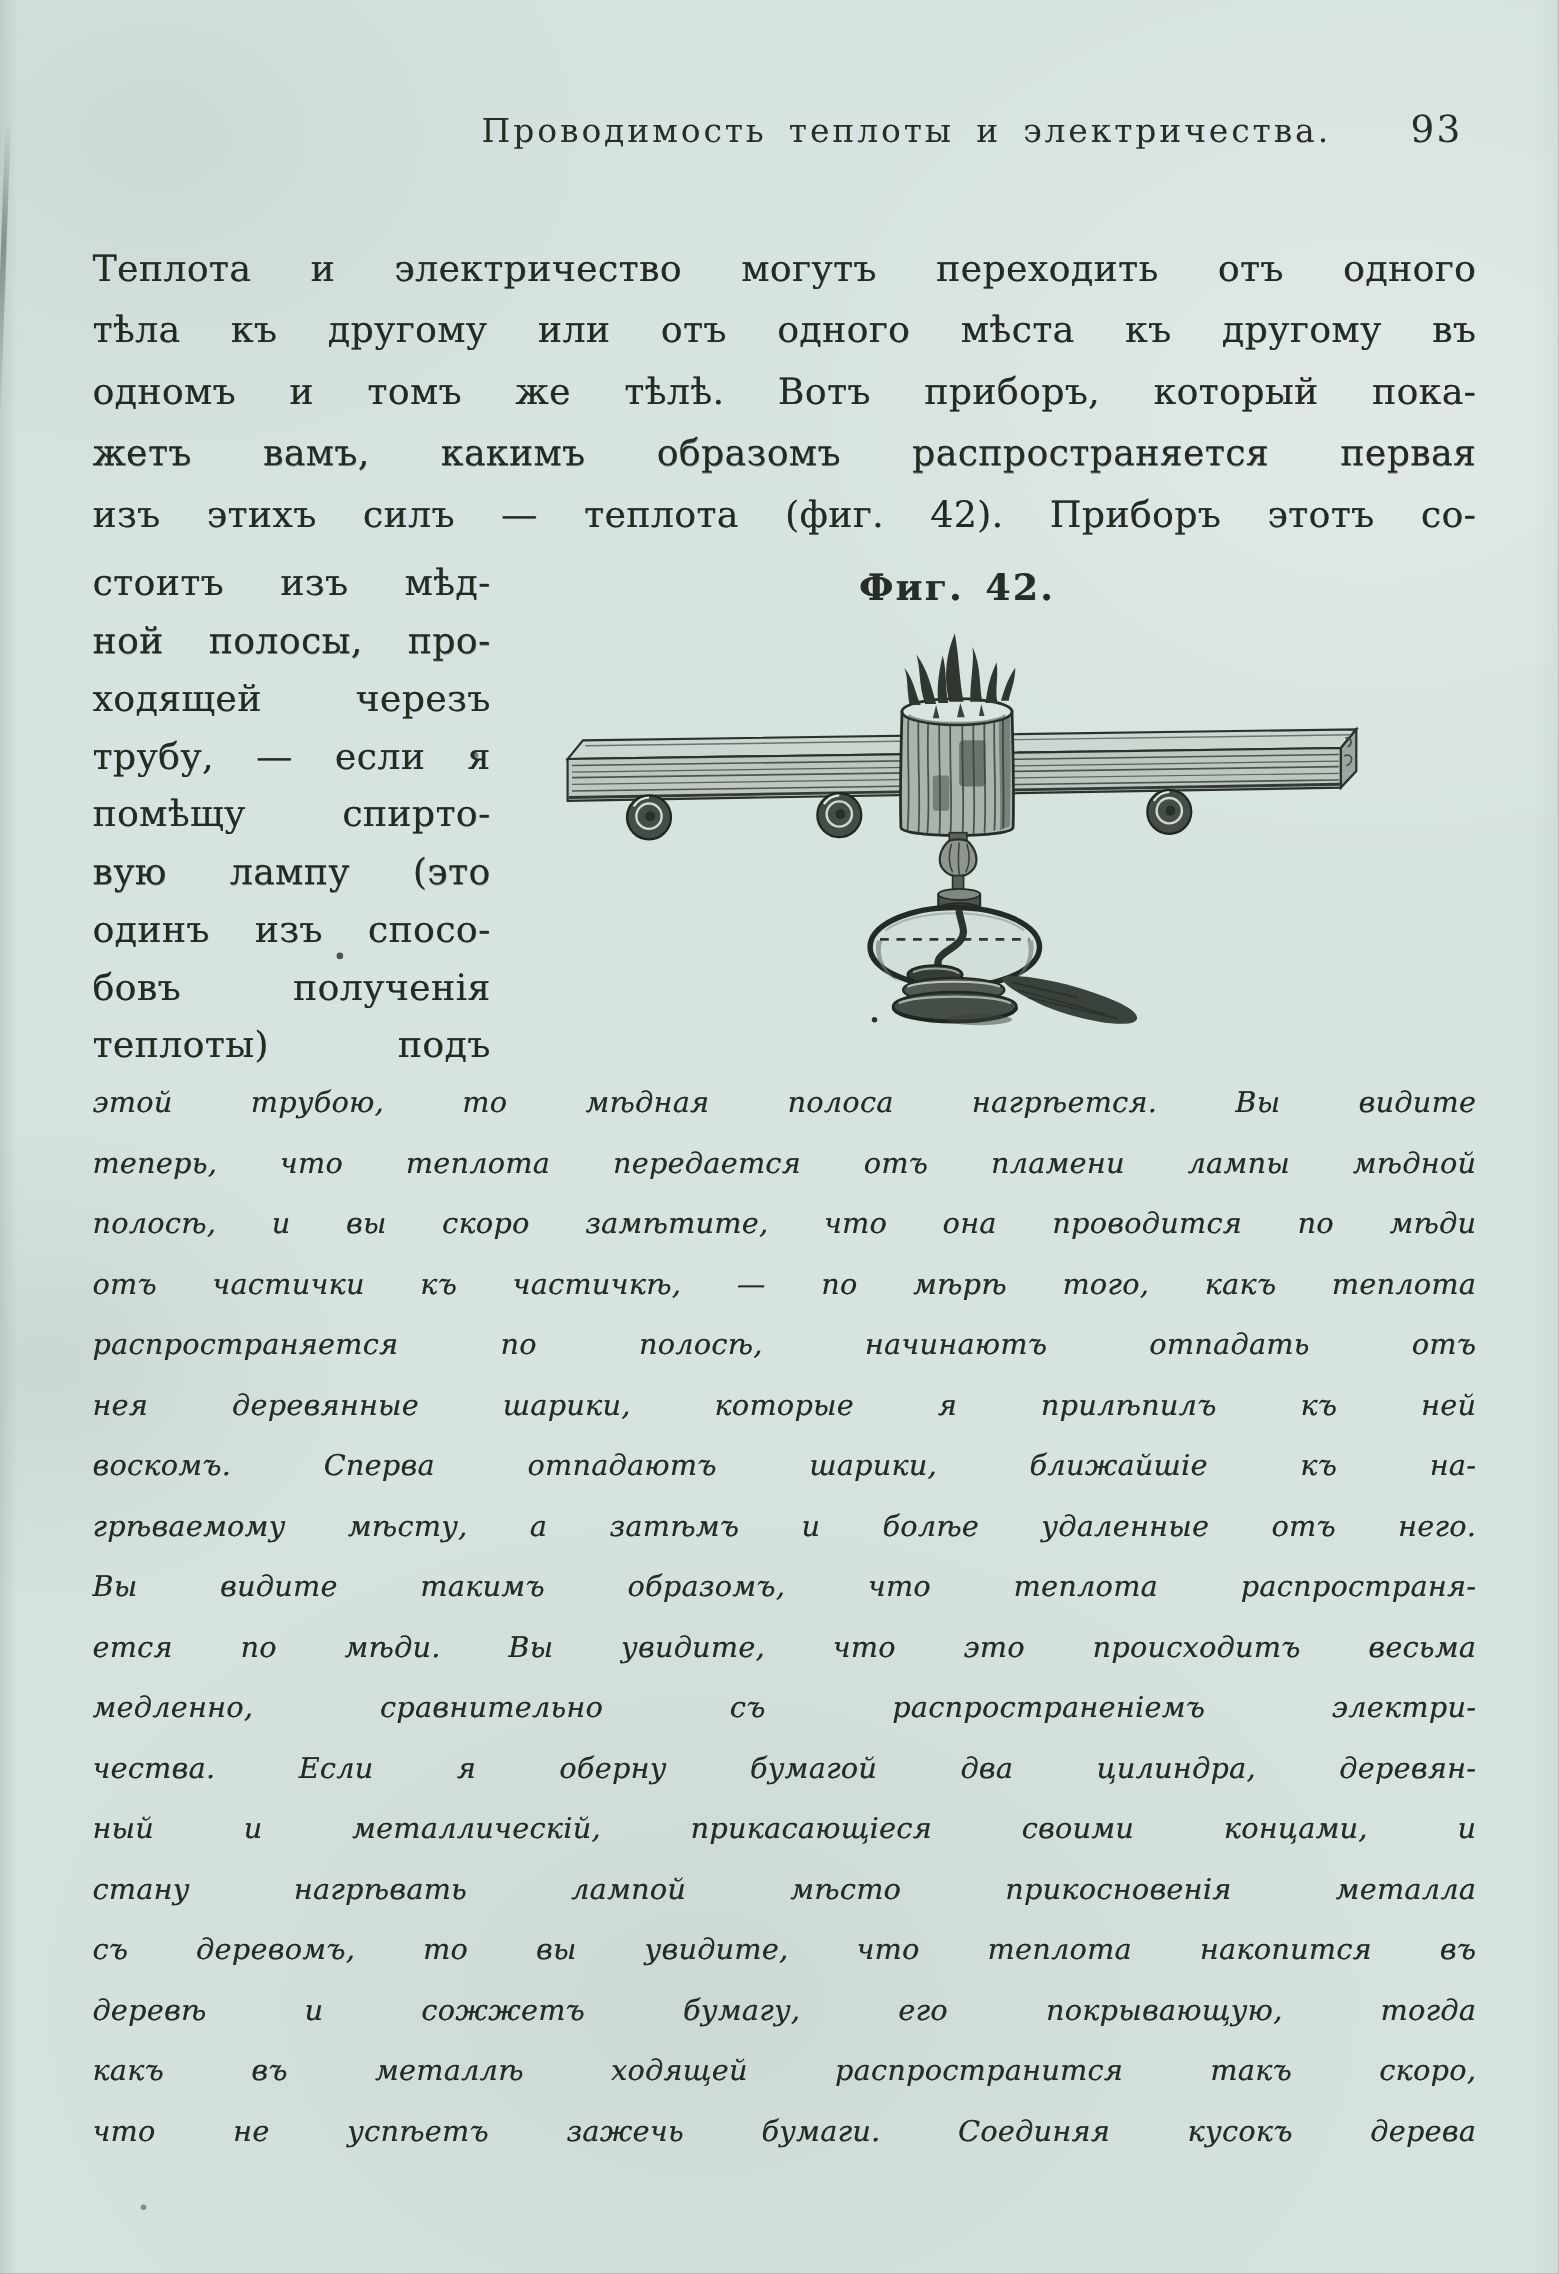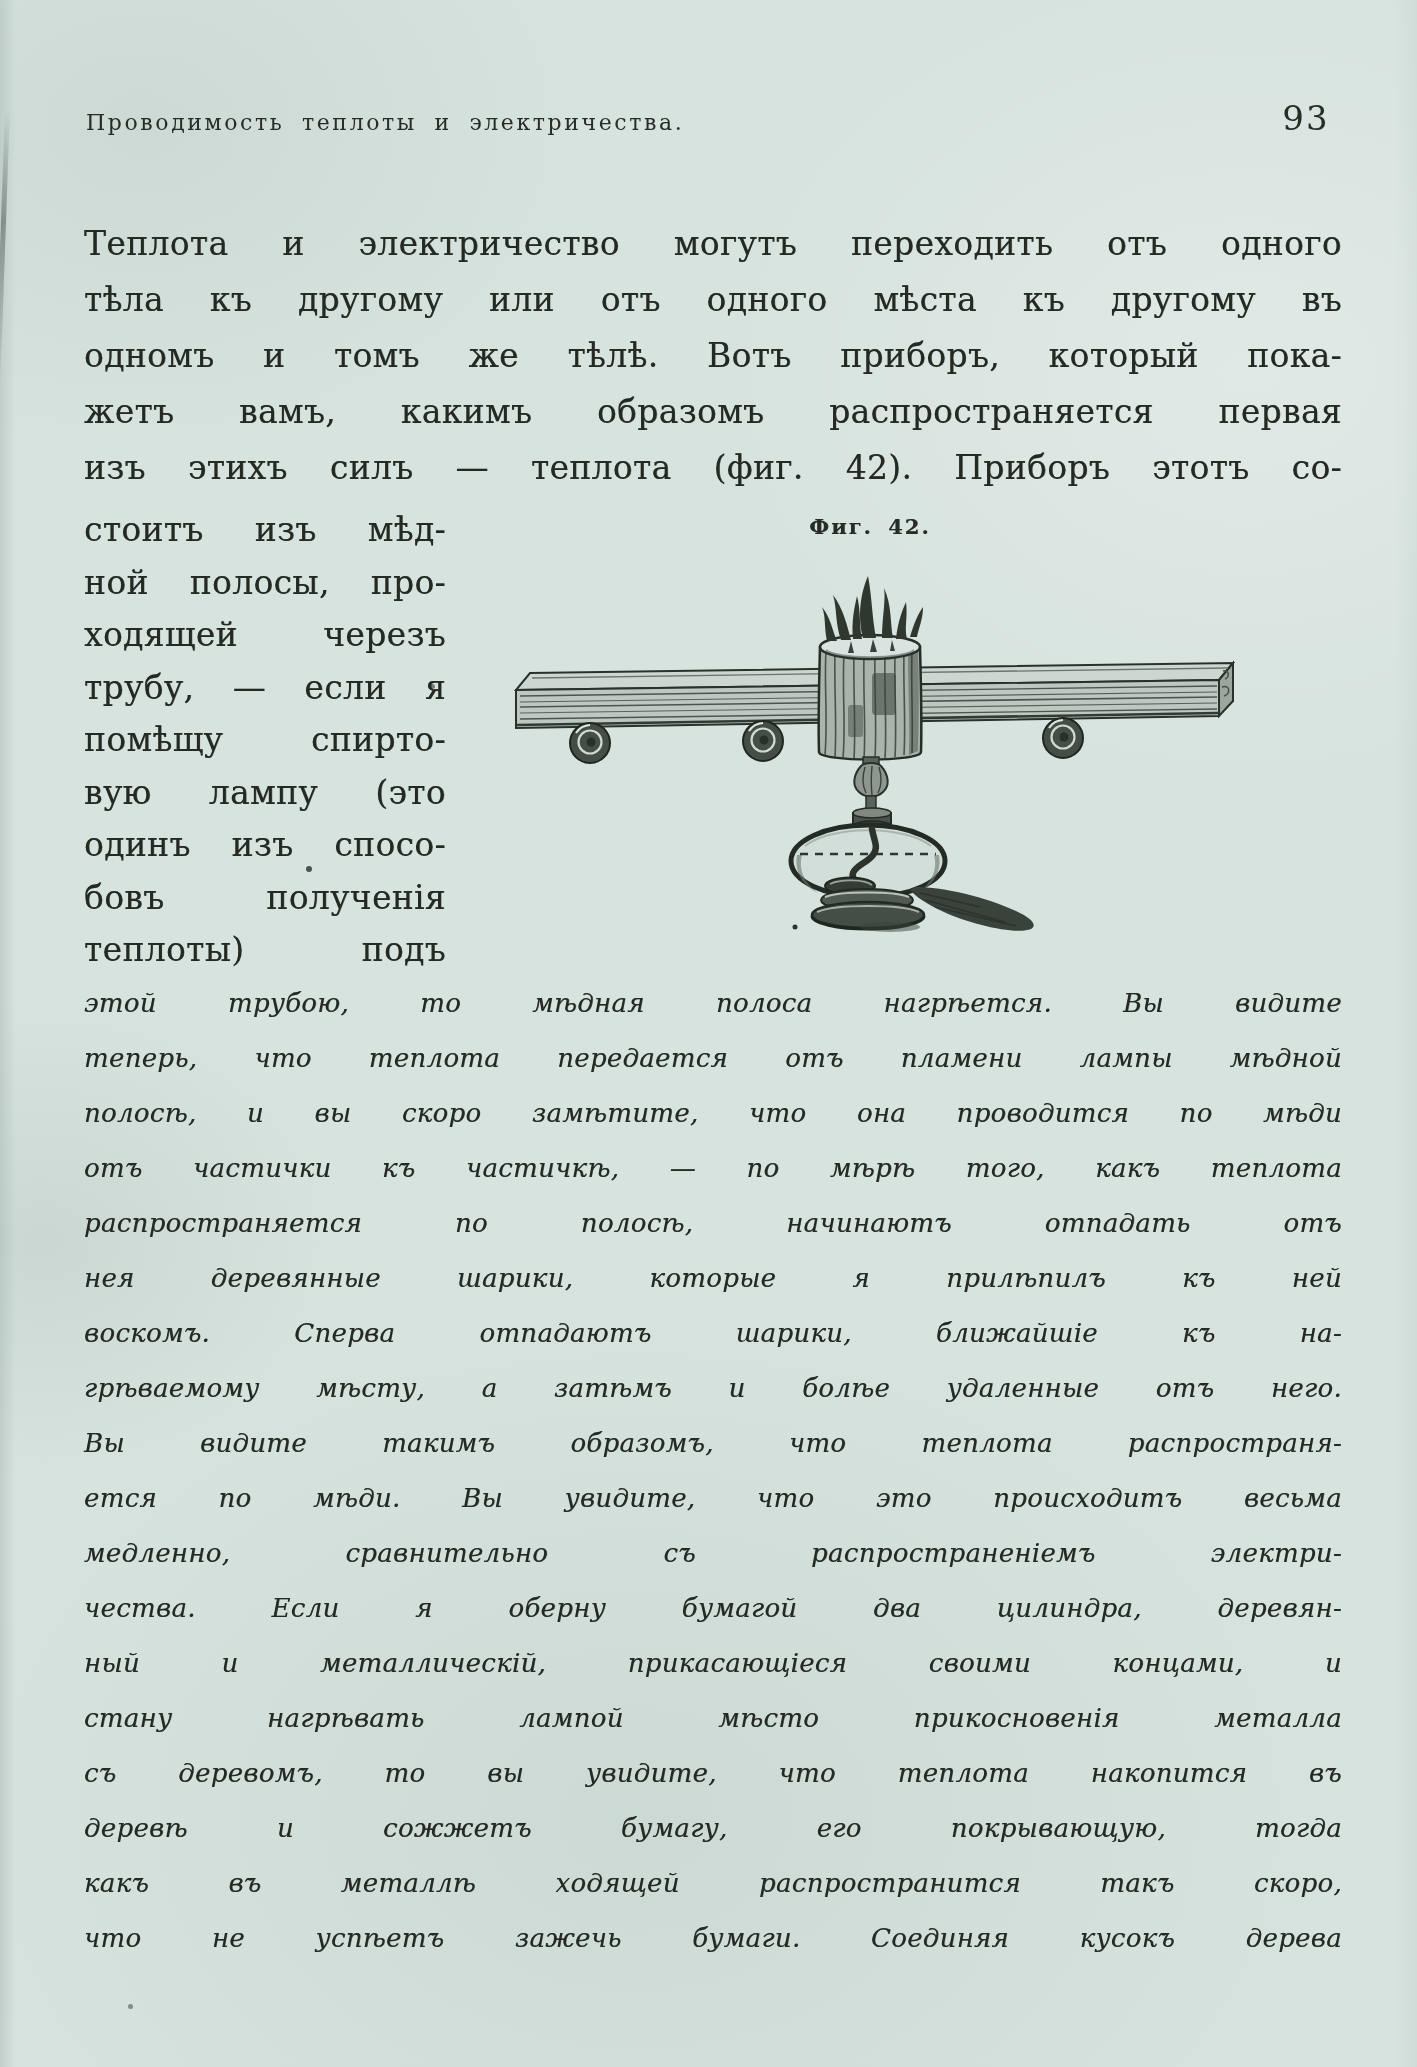--- a/index.html
+++ b/index.html
@@ -23,43 +23,43 @@
     position:absolute; left:0px; top:110px; width:5px; height:280px;
     background:linear-gradient(to bottom, rgba(60,70,64,0), rgba(55,66,60,.45) 40%, rgba(60,70,64,0));
     transform:rotate(2deg);
   }
   .speck { position:absolute; border-radius:50%; background:rgba(35,42,36,.78); }
   .running-head {
     position:absolute; left:86px; top:98px; width:1260px;
     display:flex; align-items:baseline;
   }
   .rh-title {
-    flex:1; text-align:left;
-    font-size:22px; letter-spacing:2.6px; word-spacing:8px;
+    flex:1; text-align:right;
+    font-size:30px; letter-spacing:2.6px; word-spacing:8px;
     color:#272d25; padding-right:56px;
   }
   .rh-page { width:80px; text-align:center; font-size:34px; letter-spacing:2px; color:#272d25; }
   .textblock { position:absolute; }
   .line {
     text-align:justify;
     -moz-text-align-last:justify;
     text-align-last:justify;
     letter-spacing:0.3px;
     color:#242a22;
     text-shadow:0.35px 0.35px 0 rgba(36,42,34,.55);
   }
   .p-intro { left:84px; top:216px; width:1258px; font-size:33px; }
   .p-intro .line { line-height:56px; height:56px; }
   .p-wrap  { left:84px; top:504px; width:362px; font-size:33px; }
   .p-wrap .line { line-height:52.5px; height:52.5px; }
   .p-main  { left:84px; top:976px; width:1258px; font-size:26px;font-style:italic; }
   .p-main .line { line-height:55px; height:55px; }
   .fig-caption {
     position:absolute; left:770px; top:514px; width:200px;
-    text-align:center; font-size:21px; font-weight:bold;
+    text-align:center; font-size:33px; font-weight:bold;
     letter-spacing:2px; word-spacing:6px; color:#272d25;
     text-shadow:0.3px 0.3px 0 rgba(36,42,34,.5);
   }
   .fig-svg { position:absolute; left:420px; top:555px; }
 </style>
 </head>
 <body>
 
 <div class="page">
 

